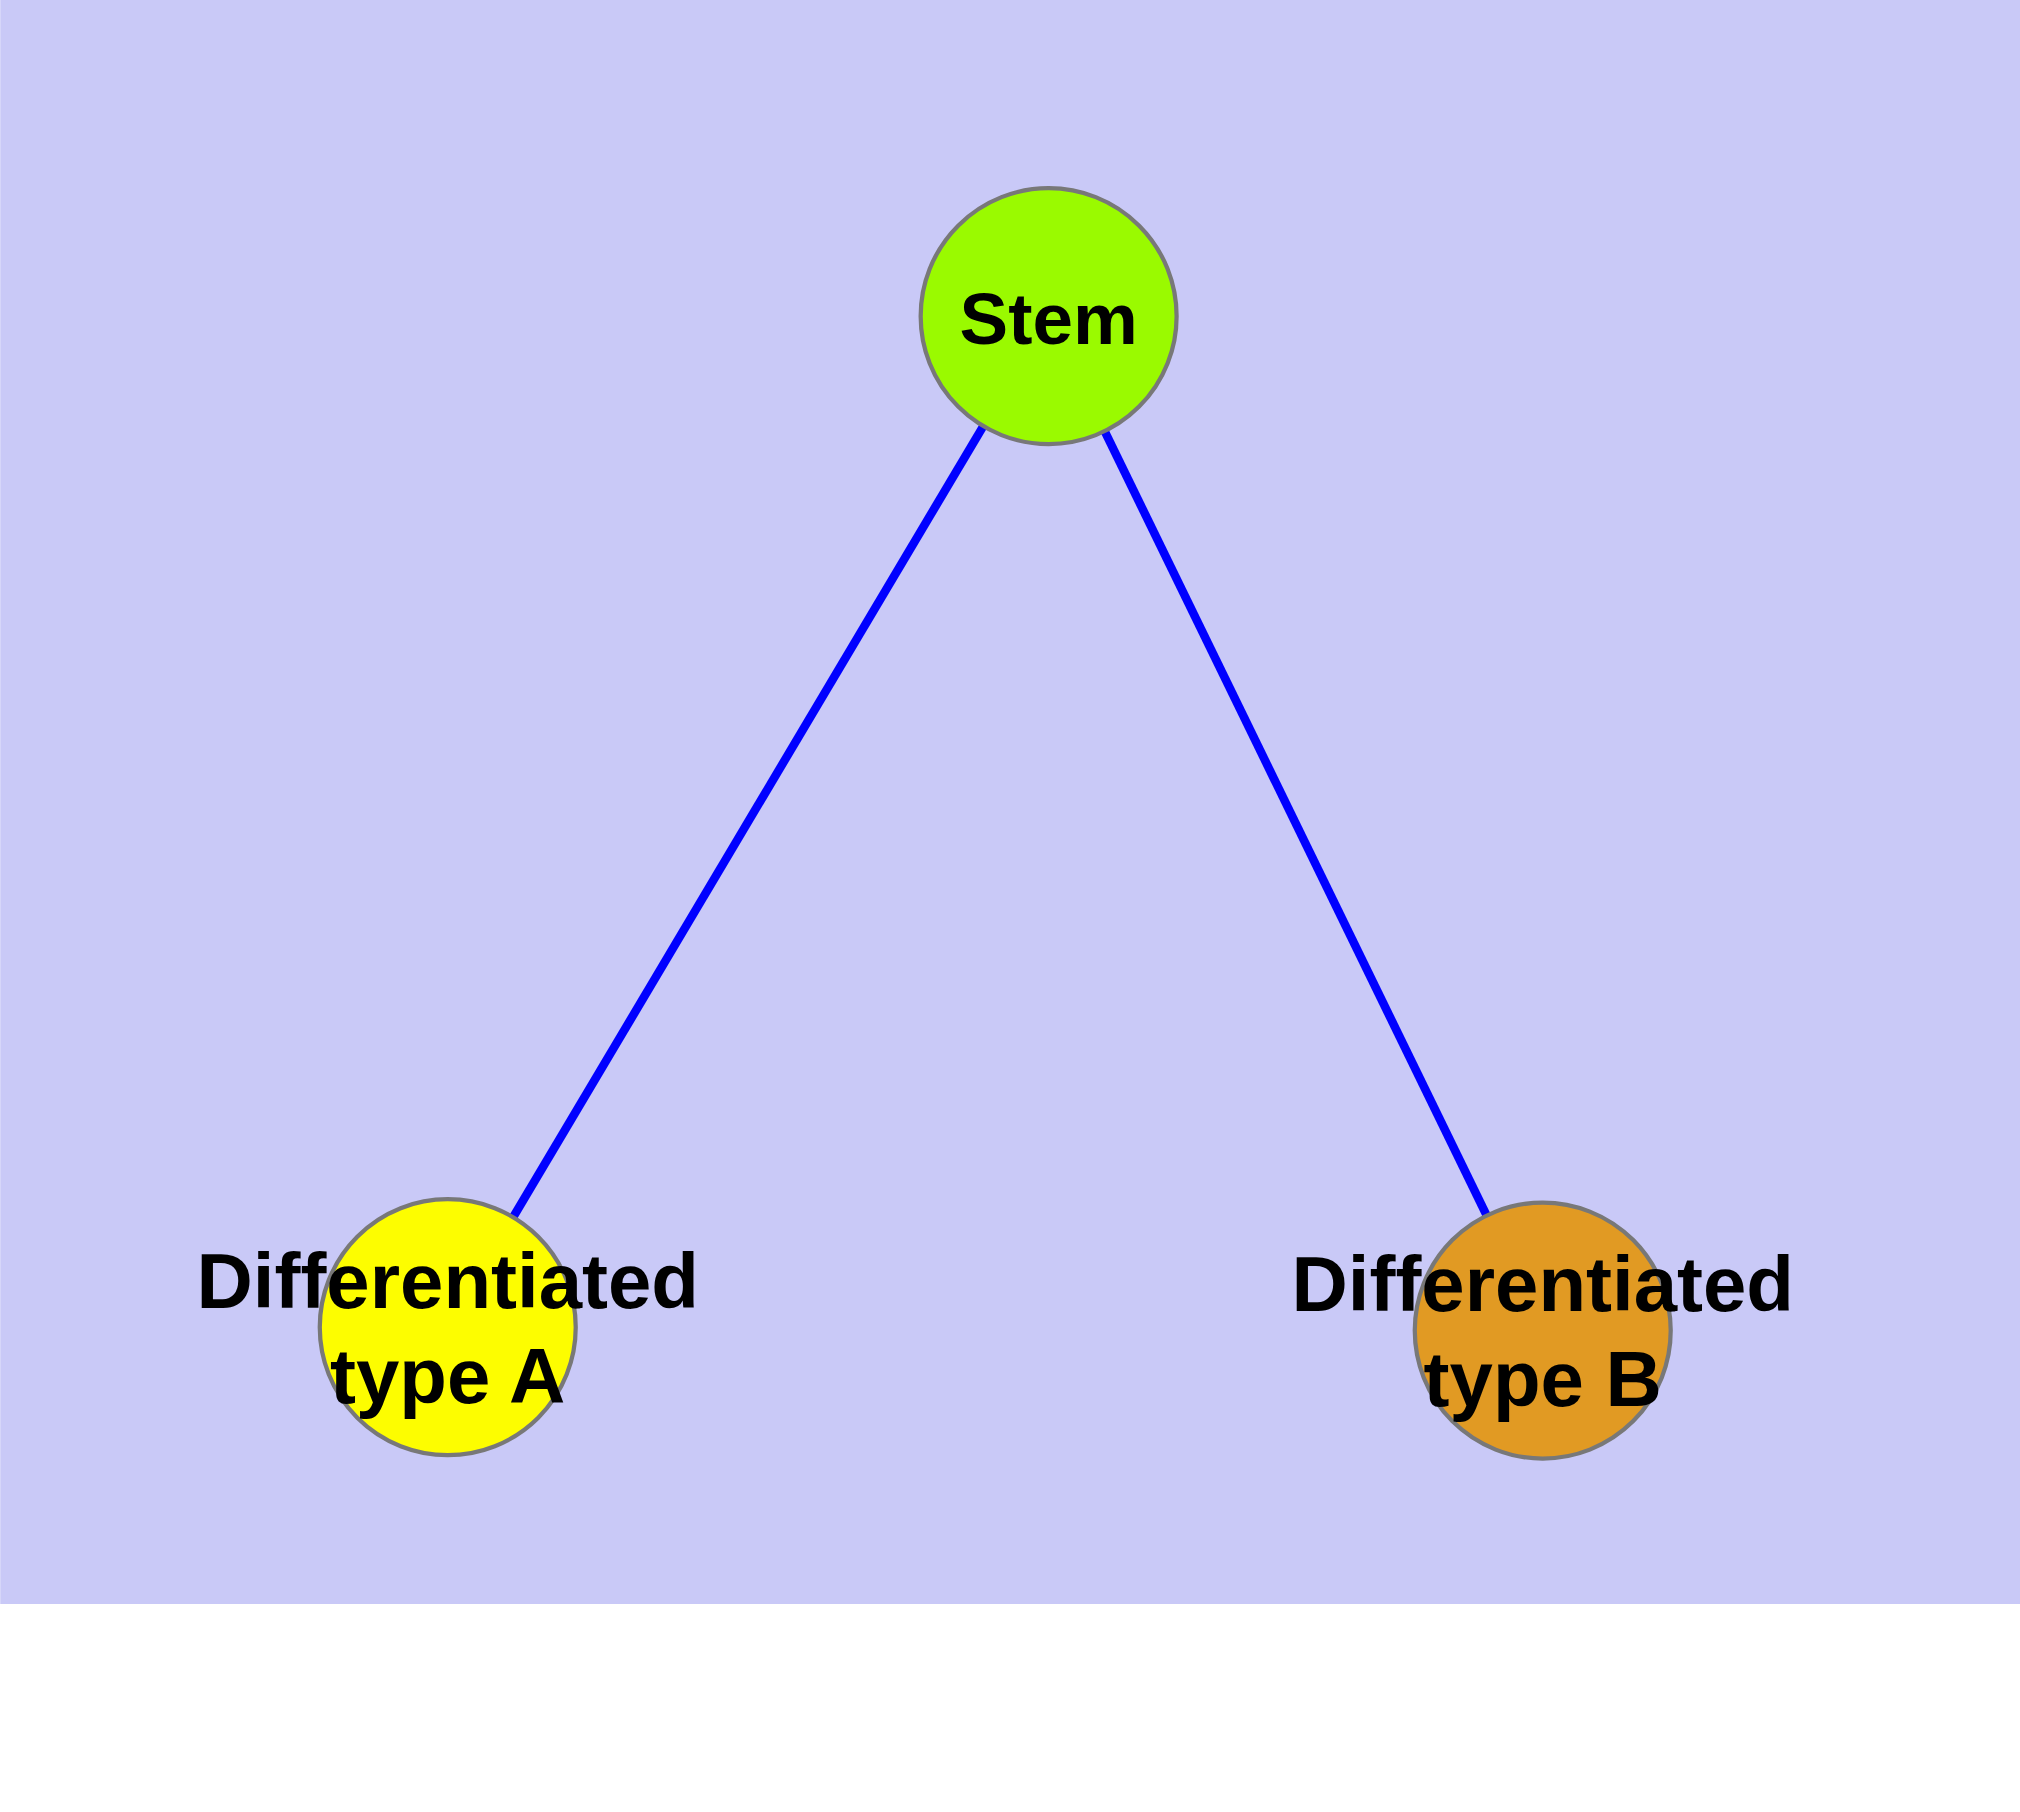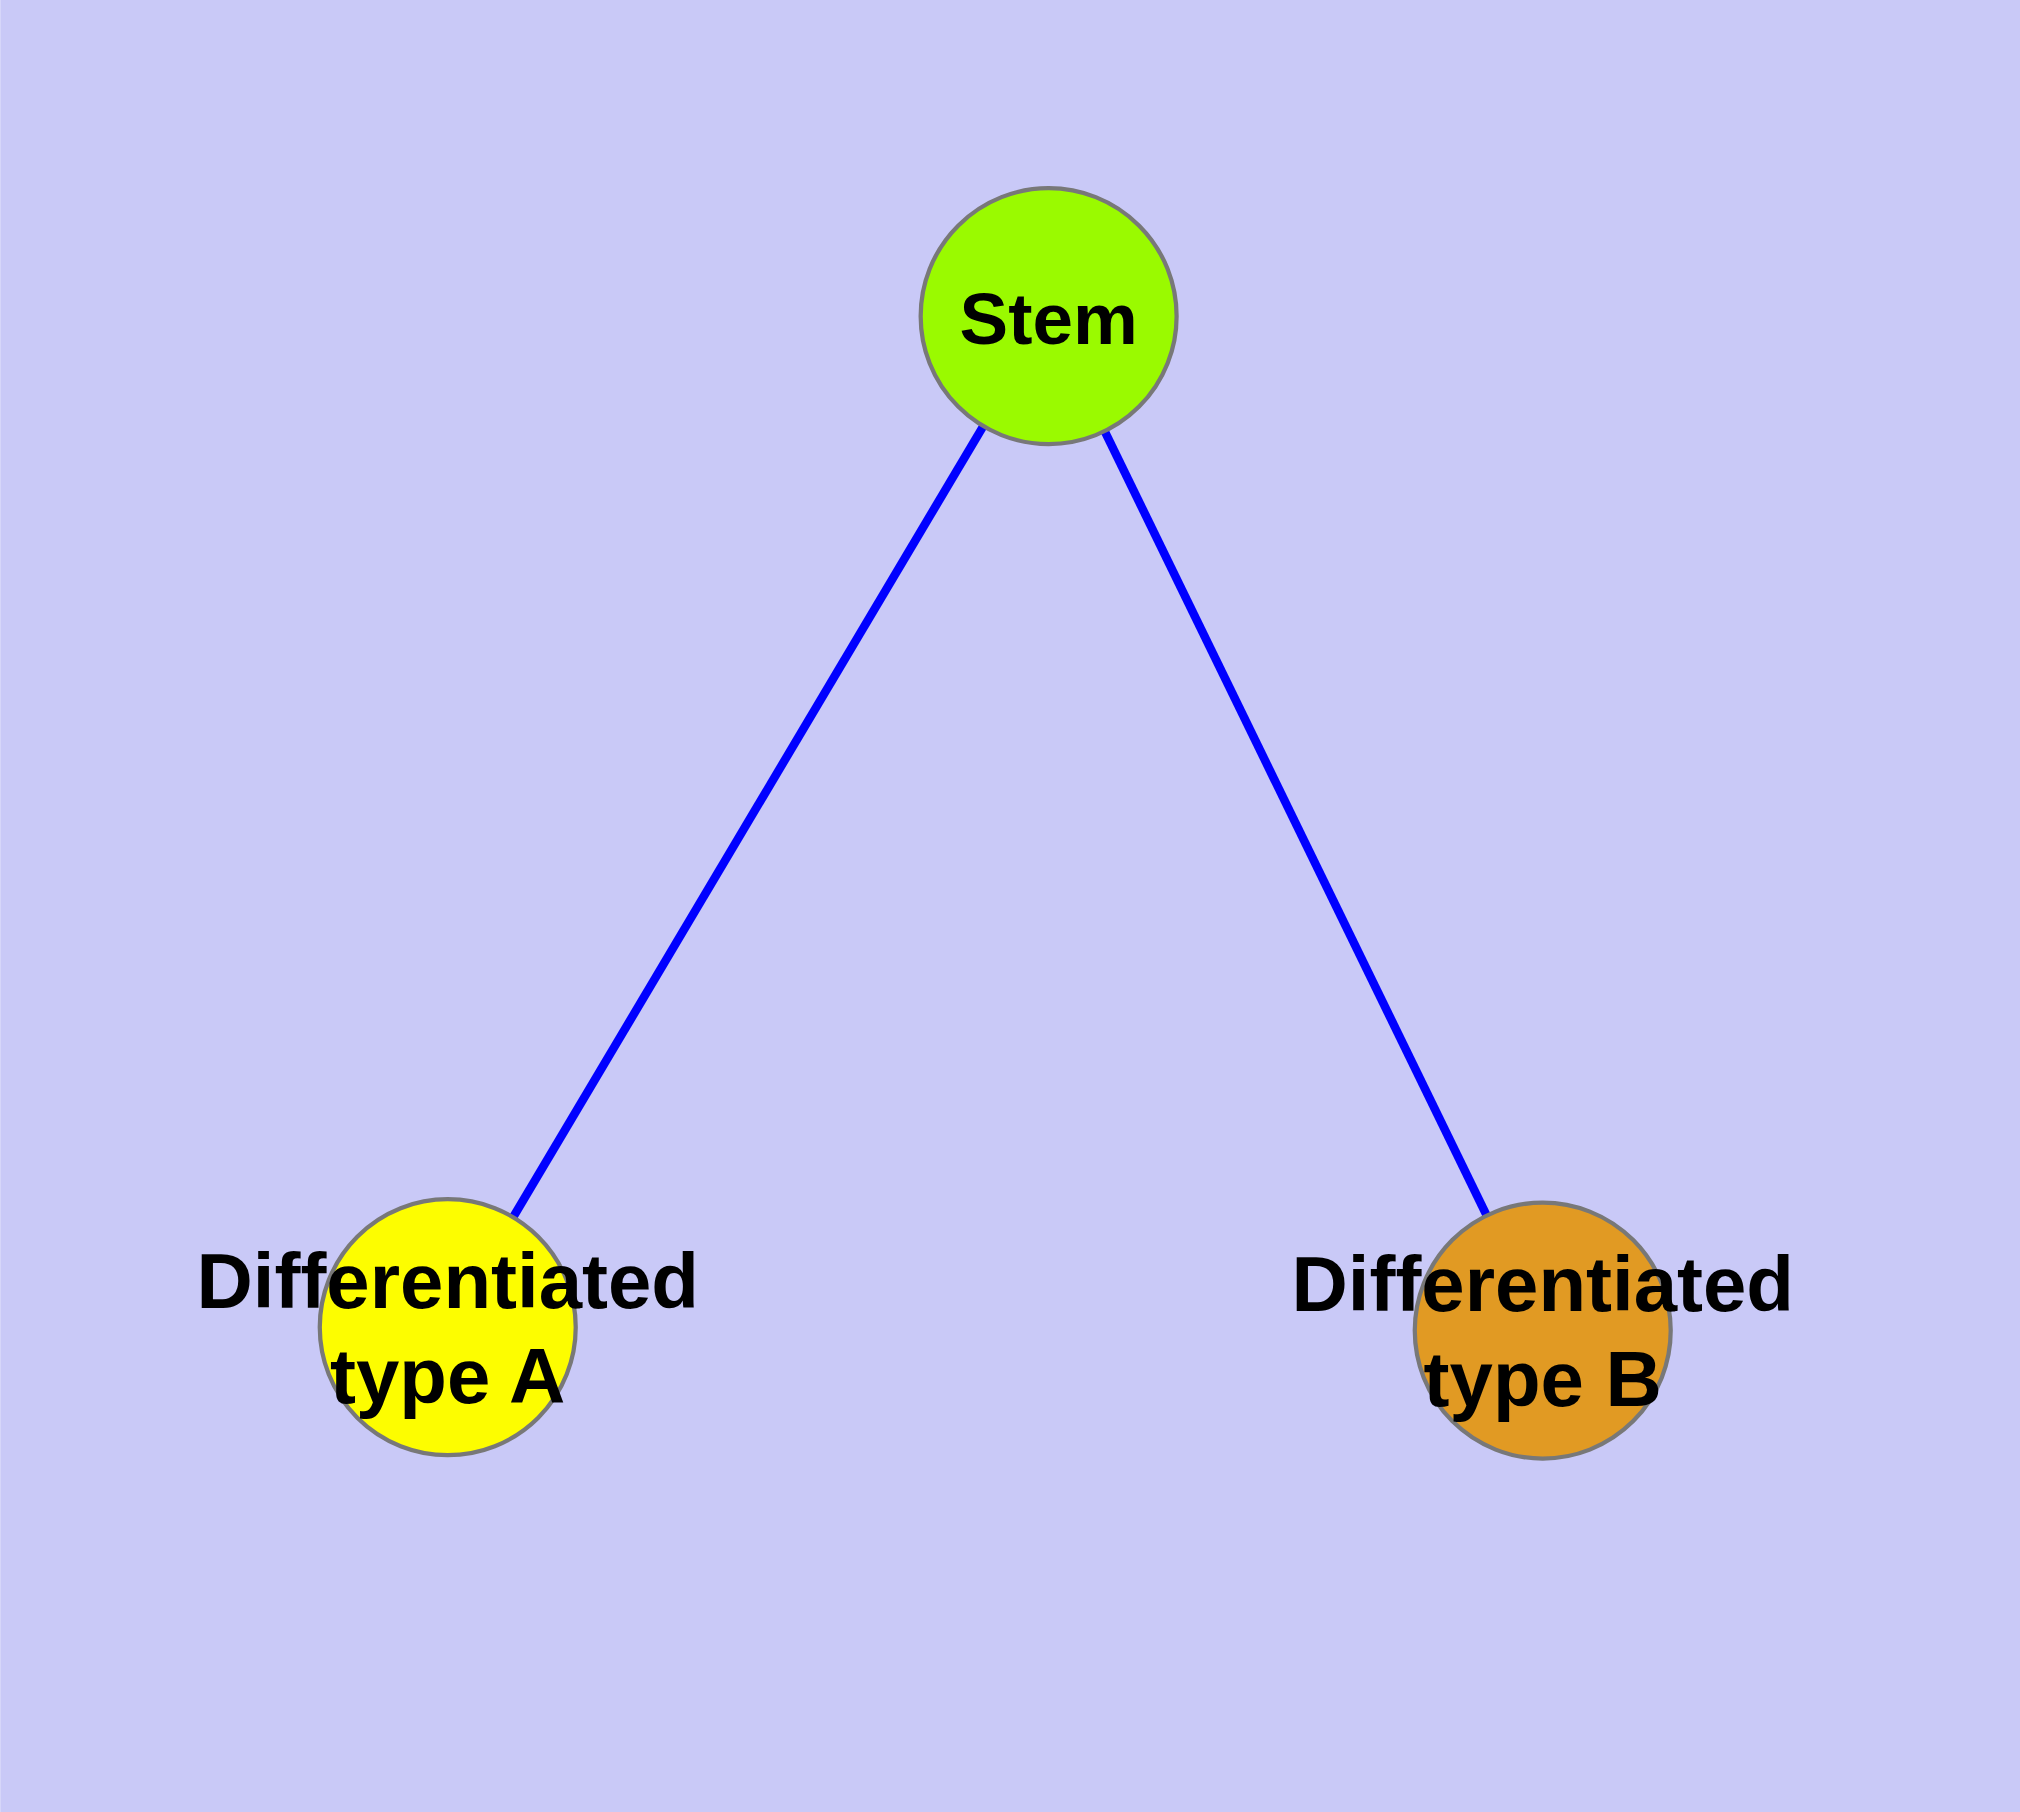--- a/index.html
+++ b/index.html
@@ -3,21 +3,21 @@
 <meta charset="utf-8">
 <style>
   html, body {
     margin: 0;
     padding: 0;
     background: #ffffff;
   }
   .stage {
     position: relative;
     width: 2021px;
-    height: 1812px;
+    height: 1604px;
     overflow: hidden;
   }
   svg {
     display: block;
     width: 2021px;
     height: 1812px;
   }
   .edge {
     stroke-width: 10px;
     fill: none;

